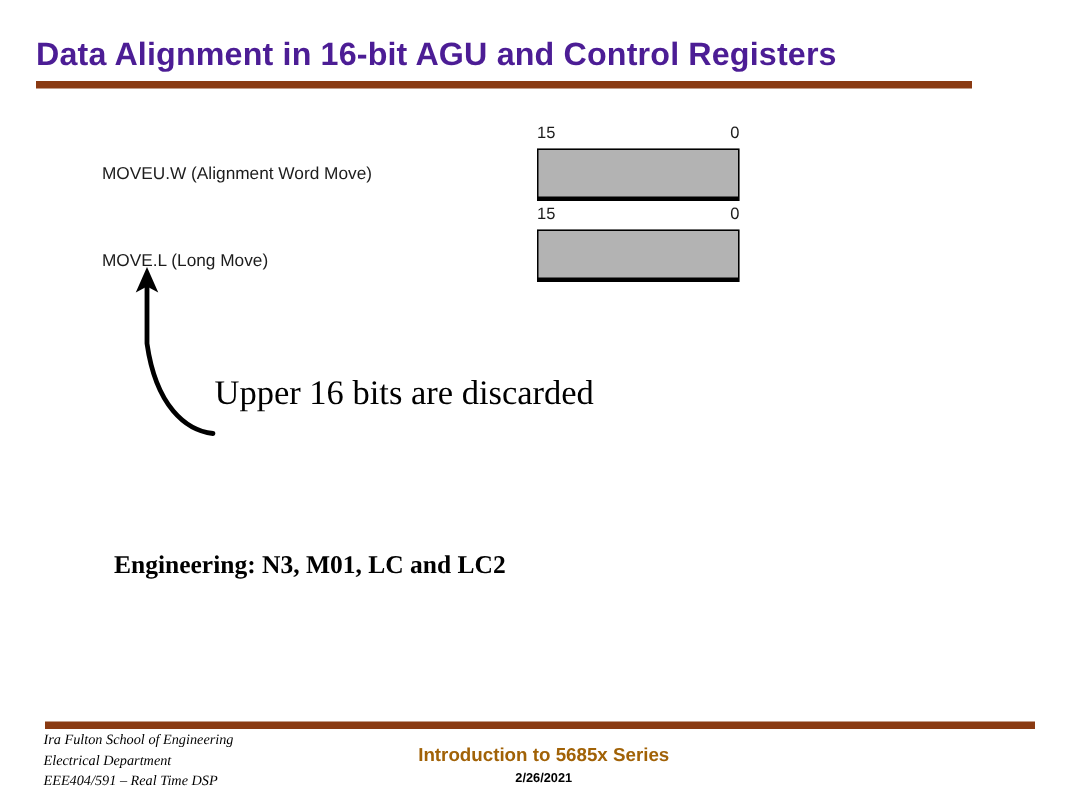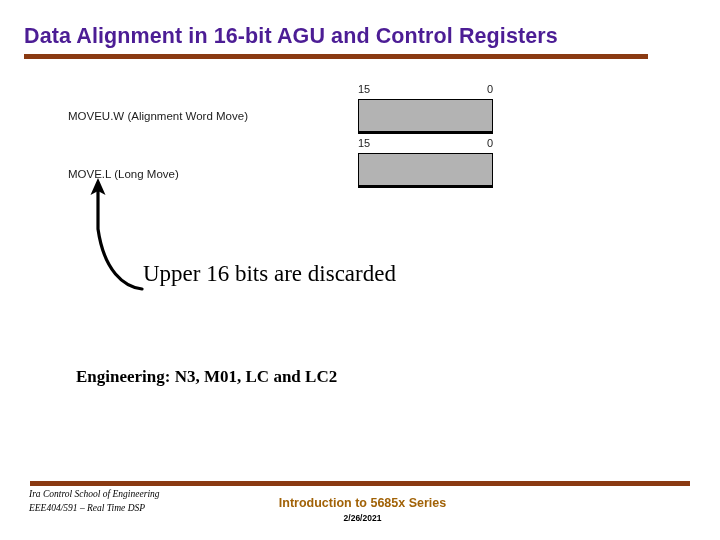--- a/index.html
+++ b/index.html
@@ -89,21 +89,21 @@
     top: 95px;
     width: 80px;
     height: 120px;
     overflow: visible;
   }
 
   
   #callout-text {
     position: absolute;
     left: 143px;
-    top: 261px;
+    top: 249px;
     font-family: "Liberation Serif", serif;
     font-size: 23px;
     color: #000000;
     white-space: nowrap;
   }
 
   
   #registers-line {
     position: absolute;
     left: 76px;
@@ -200,21 +200,22 @@
 
 <div id="callout-text">Upper 16 bits are discarded</div>
 
 <div id="registers-line">Engineering: N3, M01, LC and LC2</div>
 
 <div id="footer-rule"></div>
 
 <div id="footer">
 
   <div id="footer-left">
-    <div>Ira Control School of Engineering</div>
+    <div>Ira Fulton School of Engineering</div>
+    <div>Electrical Department</div>
     <div>EEE404/591 – Real Time DSP</div>
   </div>
 
   <div id="footer-center">
     <div id="footer-course">Introduction to 5685x Series</div>
     <div id="footer-date">2/26/2021</div>
   </div>
 
 </div>
 

